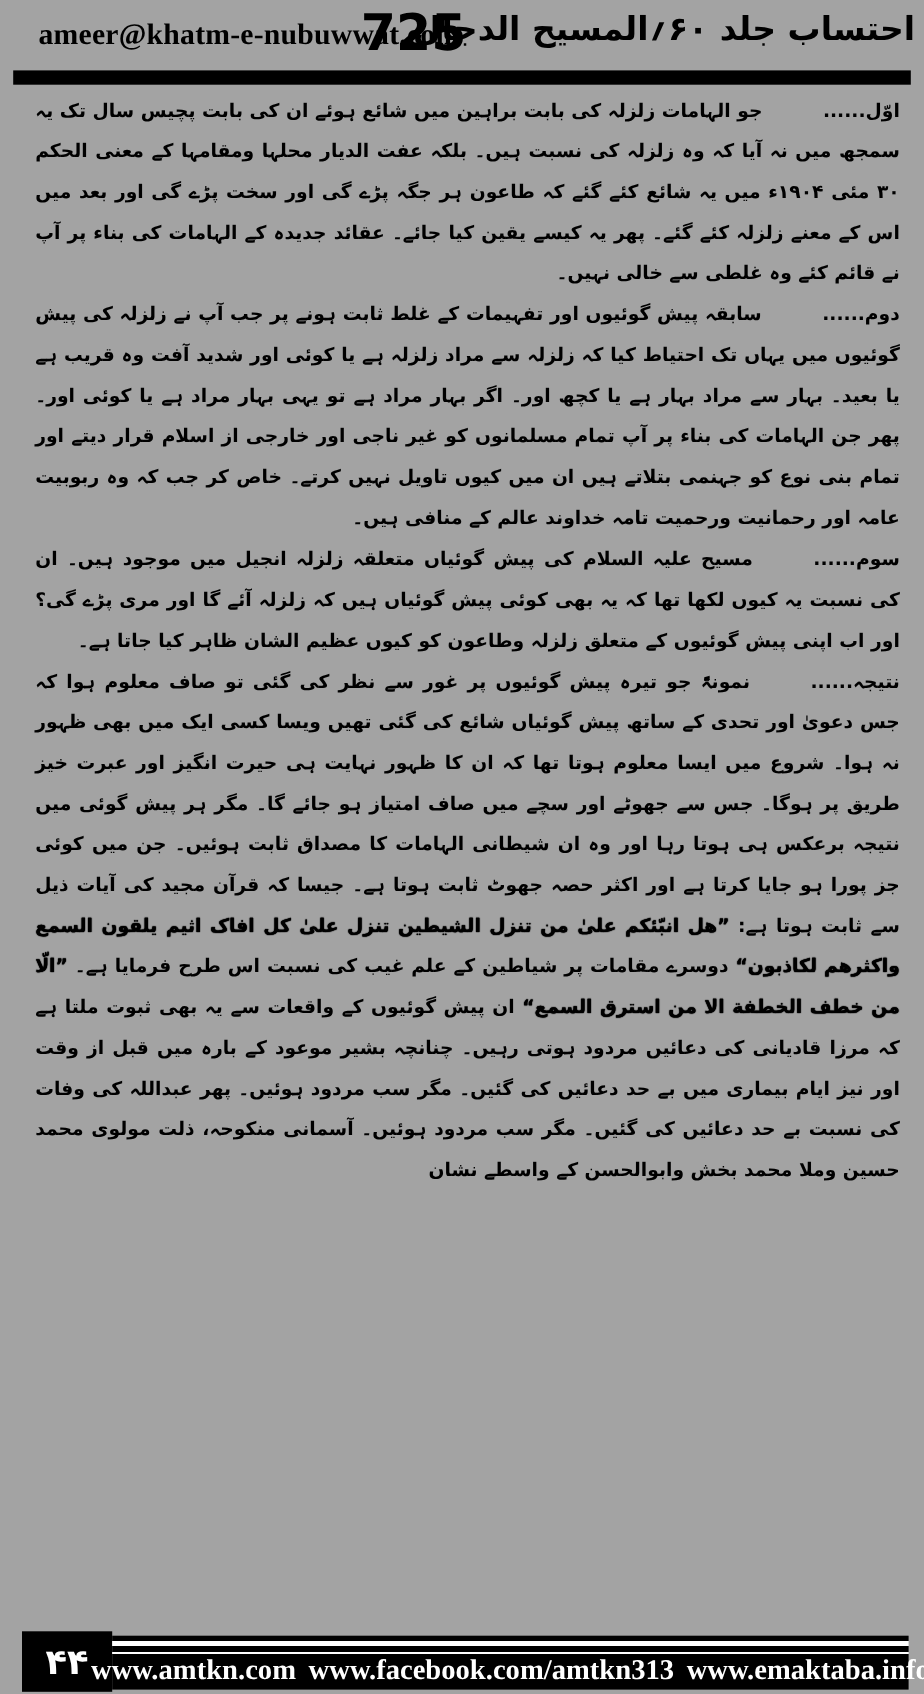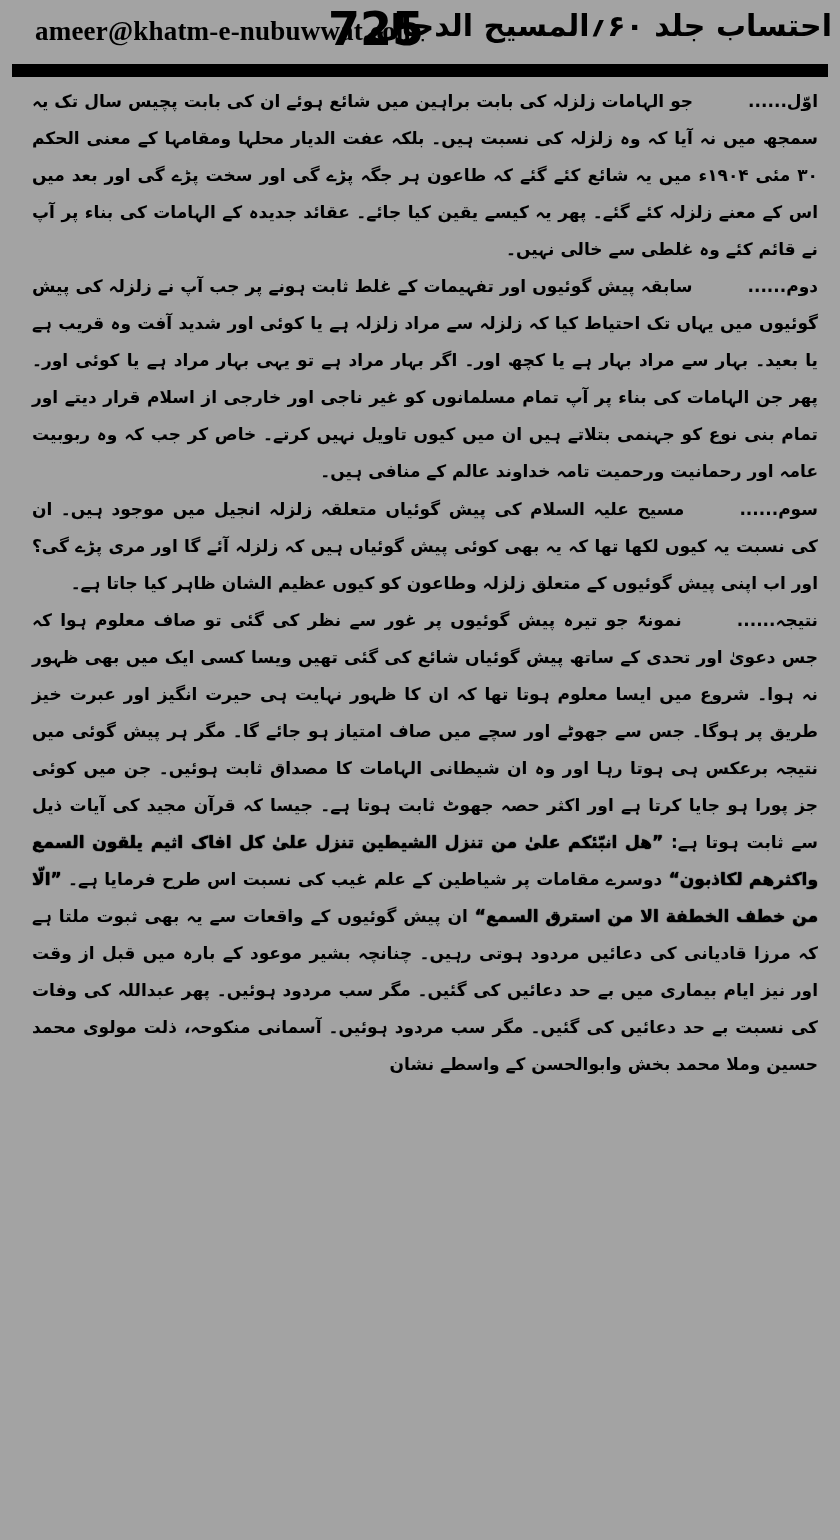--- a/index.html
+++ b/index.html
@@ -80,14 +80,20 @@
   <div class="page-body" style="font-size: 17px; padding-left: 32px;">
     <p><span class="plabel">اوّل......</span><span>جو الہامات زلزلہ کی بابت براہین میں شائع ہوئے ان کی بابت پچیس سال تک یہ سمجھ میں نہ آیا کہ وہ زلزلہ کی نسبت ہیں۔ بلکہ عفت الدیار محلہا ومقامہا کے معنی الحکم ۳۰ مئی ۱۹۰۴ء میں یہ شائع کئے گئے کہ طاعون ہر جگہ پڑے گی اور سخت پڑے گی اور بعد میں اس کے معنے زلزلہ کئے گئے۔ پھر یہ کیسے یقین کیا جائے۔ عقائد جدیدہ کے الہامات کی بناء پر آپ نے قائم کئے وہ غلطی سے خالی نہیں۔</span></p>
 
     <p><span class="plabel">دوم......</span><span>سابقہ پیش گوئیوں اور تفہیمات کے غلط ثابت ہونے پر جب آپ نے زلزلہ کی پیش گوئیوں میں یہاں تک احتیاط کیا کہ زلزلہ سے مراد زلزلہ ہے یا کوئی اور شدید آفت وہ قریب ہے یا بعید۔ بہار سے مراد بہار ہے یا کچھ اور۔ اگر بہار مراد ہے تو یہی بہار مراد ہے یا کوئی اور۔ پھر جن الہامات کی بناء پر آپ تمام مسلمانوں کو غیر ناجی اور خارجی از اسلام قرار دیتے اور تمام بنی نوع کو جہنمی بتلاتے ہیں ان میں کیوں تاویل نہیں کرتے۔ خاص کر جب کہ وہ ربوبیت عامہ اور رحمانیت ورحمیت تامہ خداوند عالم کے منافی ہیں۔</span></p>
 
     <p><span class="plabel">سوم......</span><span>مسیح علیہ السلام کی پیش گوئیاں متعلقہ زلزلہ انجیل میں موجود ہیں۔ ان کی نسبت یہ کیوں لکھا تھا کہ یہ بھی کوئی پیش گوئیاں ہیں کہ زلزلہ آئے گا اور مری پڑے گی؟ اور اب اپنی پیش گوئیوں کے متعلق زلزلہ وطاعون کو کیوں عظیم الشان ظاہر کیا جاتا ہے۔</span></p>
 
     <p><span class="plabel">نتیجہ......</span><span>نمونۃً جو تیرہ پیش گوئیوں پر غور سے نظر کی گئی تو صاف معلوم ہوا کہ جس دعویٰ اور تحدی کے ساتھ پیش گوئیاں شائع کی گئی تھیں ویسا کسی ایک میں بھی ظہور نہ ہوا۔ شروع میں ایسا معلوم ہوتا تھا کہ ان کا ظہور نہایت ہی حیرت انگیز اور عبرت خیز طریق پر ہوگا۔ جس سے جھوٹے اور سچے میں صاف امتیاز ہو جائے گا۔ مگر ہر پیش گوئی میں نتیجہ برعکس ہی ہوتا رہا اور وہ ان شیطانی الہامات کا مصداق ثابت ہوئیں۔ جن میں کوئی جز پورا ہو جایا کرتا ہے اور اکثر حصہ جھوٹ ثابت ہوتا ہے۔ جیسا کہ قرآن مجید کی آیات ذیل سے ثابت ہوتا ہے: </span><span class="qt">”ھل انبّئکم علیٰ من تنزل الشیطین تنزل علیٰ کل افاک اثیم یلقون السمع واکثرھم لکاذبون“</span><span> دوسرے مقامات پر شیاطین کے علم غیب کی نسبت اس طرح فرمایا ہے۔ </span><span class="qt">”الّا من خطف الخطفة الا من استرق السمع“</span><span> ان پیش گوئیوں کے واقعات سے یہ بھی ثبوت ملتا ہے کہ مرزا قادیانی کی دعائیں مردود ہوتی رہیں۔ چنانچہ بشیر موعود کے بارہ میں قبل از وقت اور نیز ایام بیماری میں بے حد دعائیں کی گئیں۔ مگر سب مردود ہوئیں۔ پھر عبداللہ کی وفات کی نسبت بے حد دعائیں کی گئیں۔ مگر سب مردود ہوئیں۔ آسمانی منکوحہ، ذلت مولوی محمد حسین وملا محمد بخش وابوالحسن کے واسطے نشان</span></p>
   </div>
 
+  <div class="footer">
+    <div class="footer-num">۴۴</div>
+    <div class="footer-bar">
+      <div class="footer-links">www.amtkn.com www.facebook.com/amtkn313 www.emaktaba.info</div>
+    </div>
+  </div>
 
 </div>
 
 </body></html>

